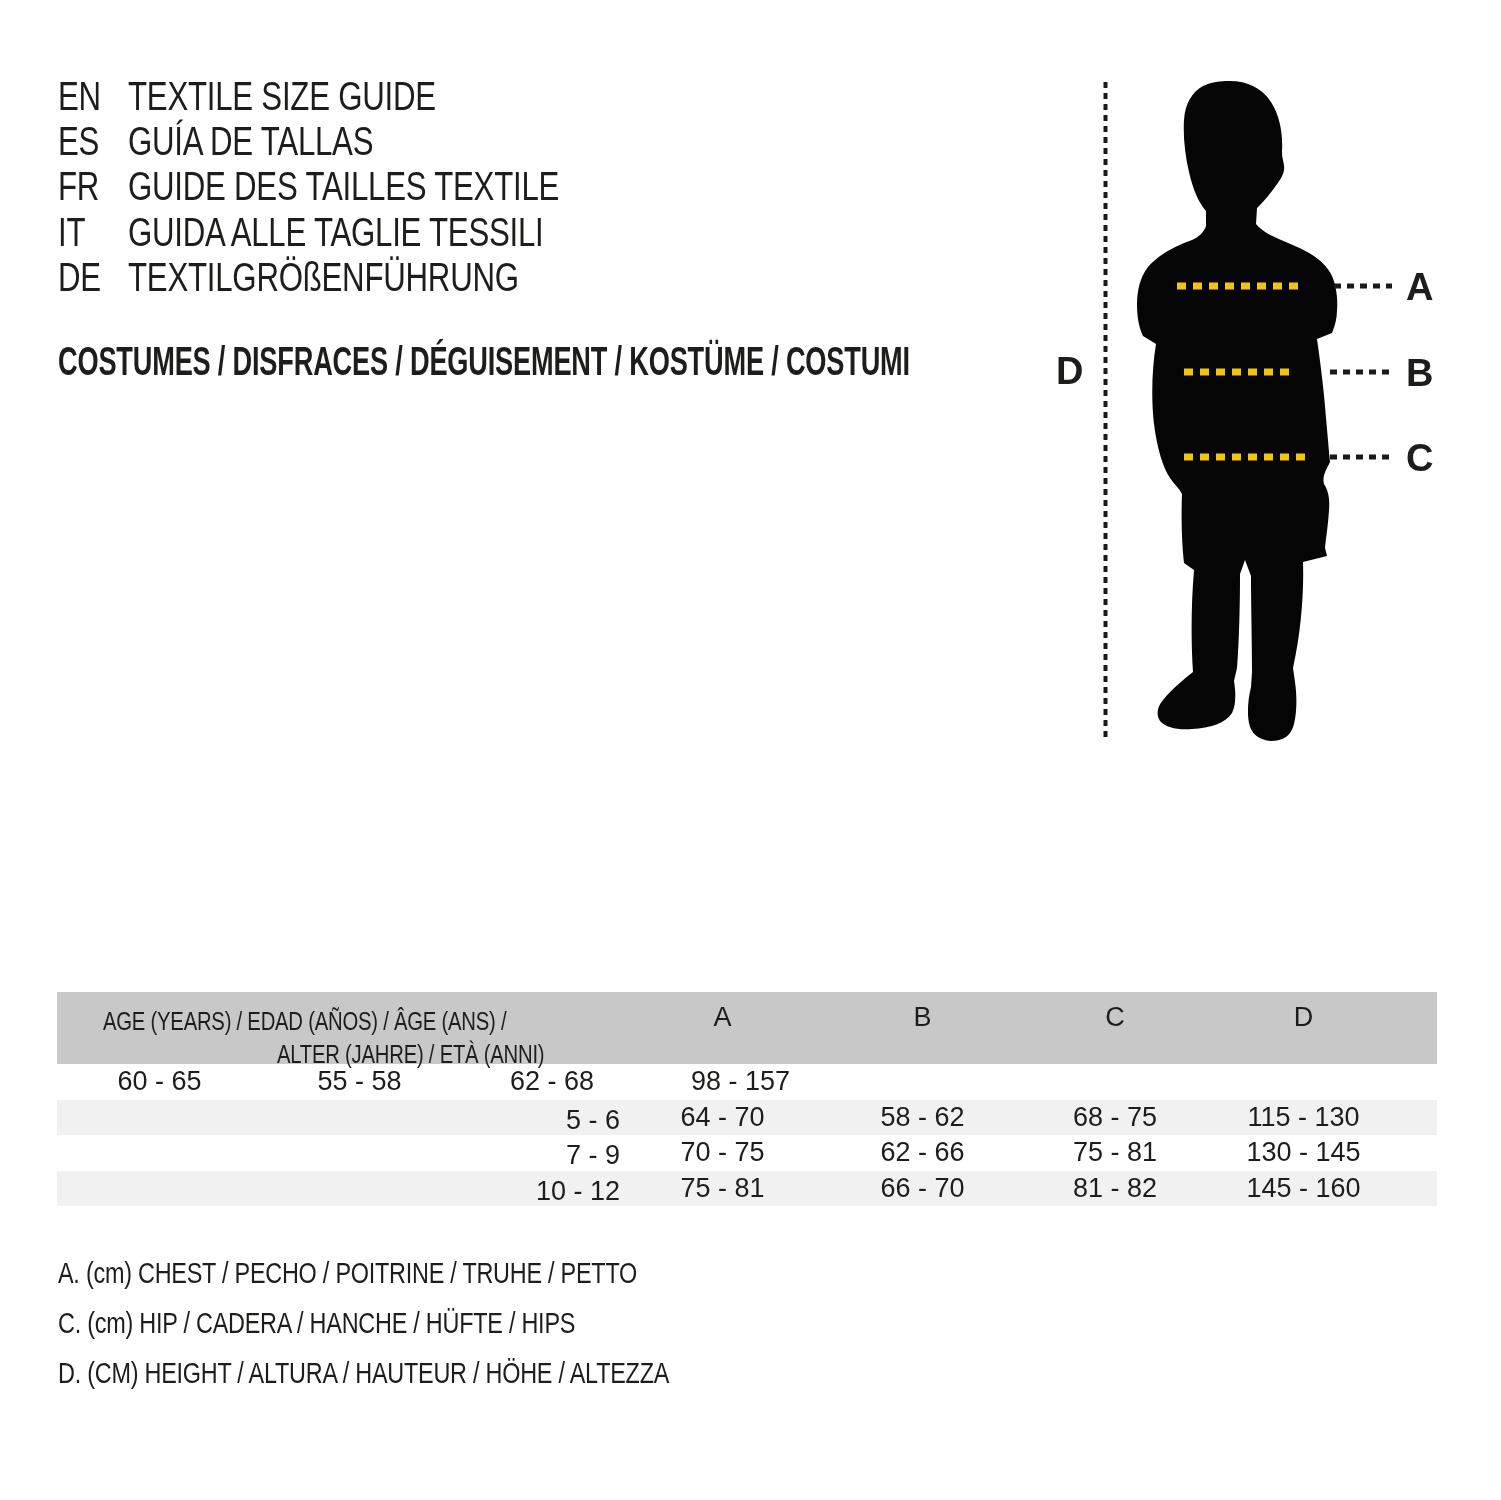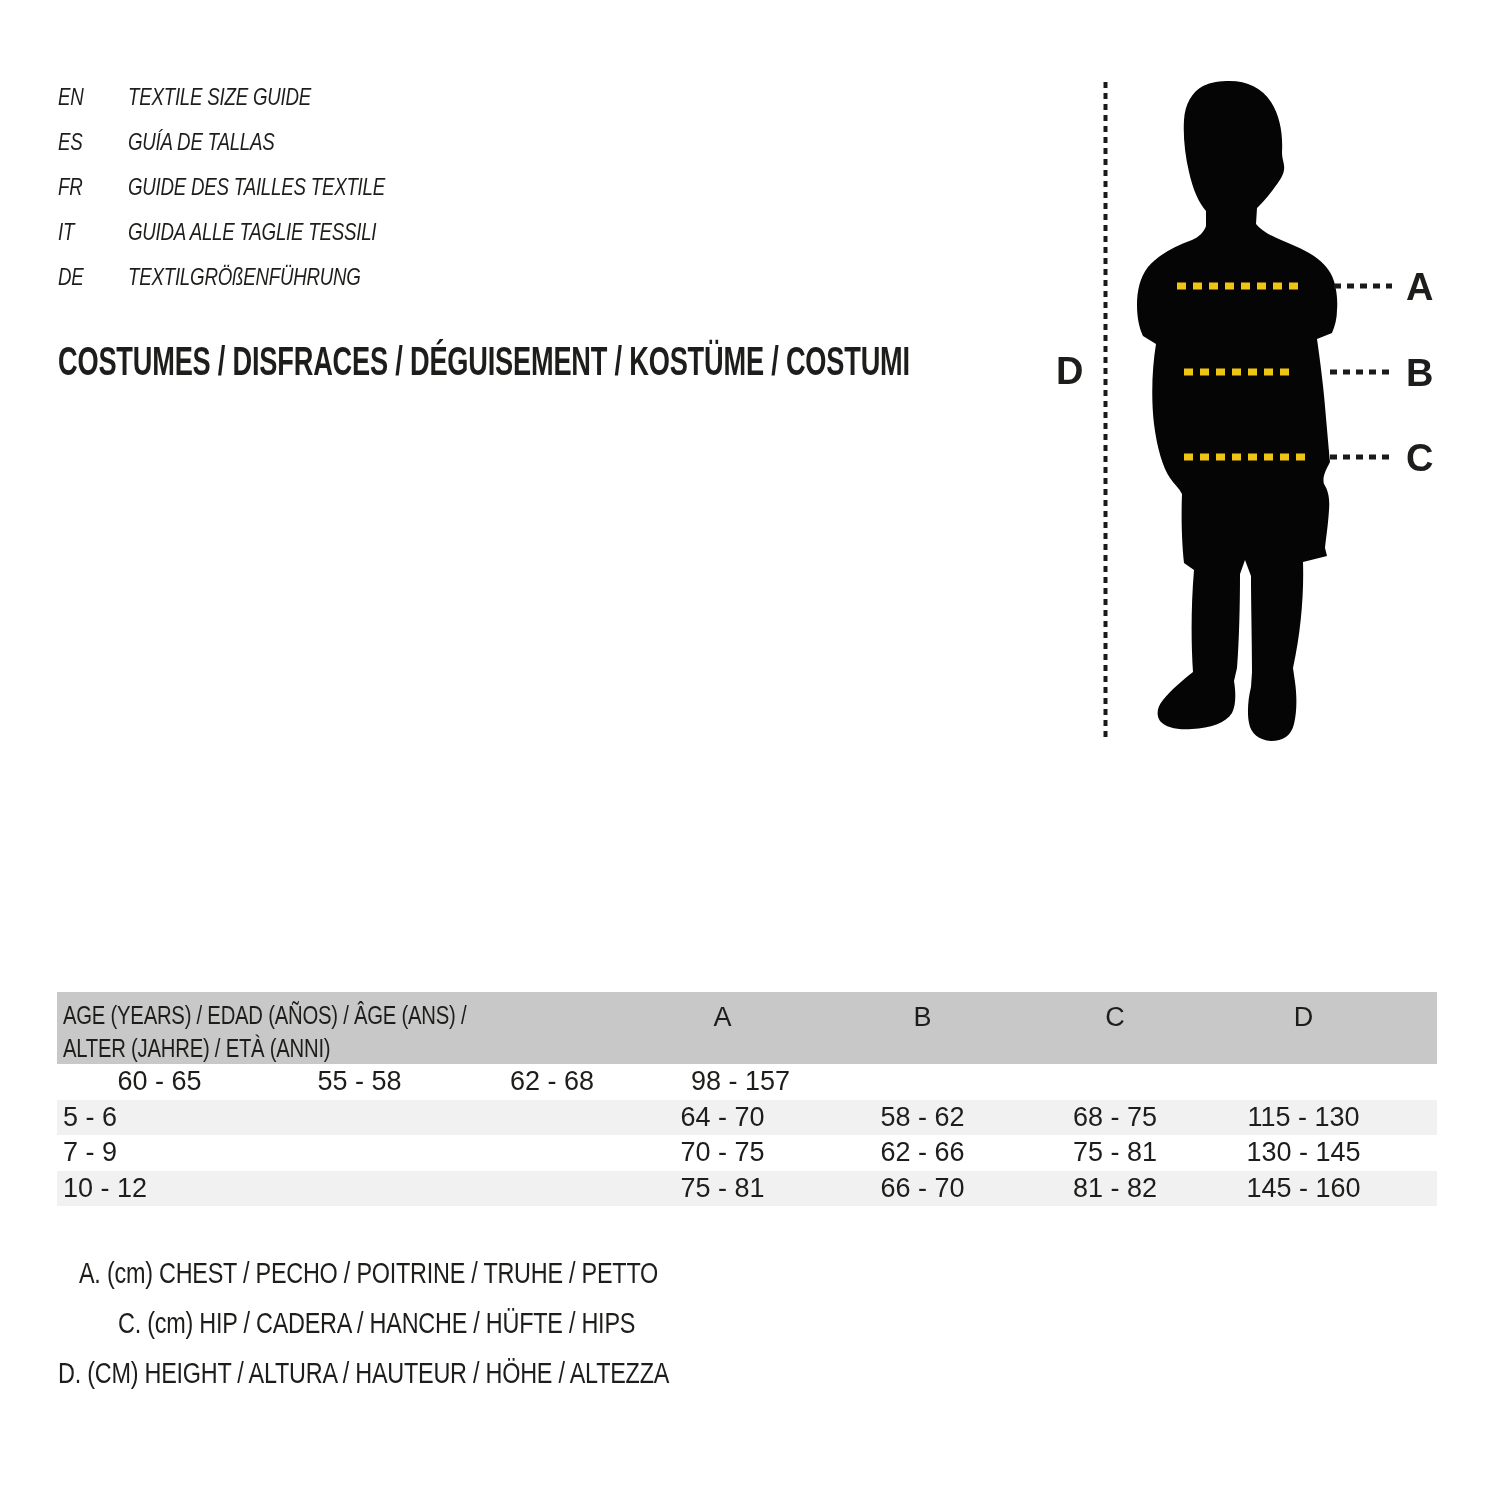--- a/index.html
+++ b/index.html
@@ -19,21 +19,21 @@
     position:relative;width:1501px;height:1500px;
     background:var(--color-page-bg);overflow:hidden;
   }
   .cond{display:inline-block;transform:scaleX(0.78);transform-origin:0 50%;
         white-space:nowrap;letter-spacing:-0.3px;}
   .cond-heavy{display:inline-block;transform:scaleX(0.68);transform-origin:0 50%;
         white-space:nowrap;letter-spacing:-0.3px;font-weight:700;}
 
   
   .lang-list{position:absolute;left:58px;top:74px;}
-  .lang-row{display:flex;height:45.2px;align-items:center;font-size:24px;font-style:italic;}
+  .lang-row{display:flex;height:45.2px;align-items:center;font-size:40px;}
   .lang-code{width:70px;flex:none;}
   .lang-title{flex:none;}
 
   
   .category{position:absolute;left:58px;top:336px;height:50px;
             display:flex;align-items:center;font-size:40px;}
 
   
   .figure{position:absolute;left:1040px;top:60px;width:480px;height:700px;}
   .fig-label{font:700 38px "Liberation Sans","DejaVu Sans",sans-serif;
@@ -46,31 +46,31 @@
   .dash-black{stroke:var(--color-measure-dash-black);stroke-width:5;
              stroke-dasharray:7 6;fill:none;}
 
   
   .children-title{position:absolute;left:58px;top:950px;height:34px;
                   display:flex;align-items:center;font-size:30px;}
   .size-table{position:absolute;left:57px;top:992px;width:1380px;font-size:27px;}
   .st-header{display:flex;background:var(--color-table-header-bg);height:72px;}
   .st-row{display:flex;height:35.5px;align-items:center;}
   .st-row.alt{background:var(--color-table-alt-row-bg);}
-  .col-age{width:563px;flex:none;padding-left:6px;text-align:left;}
+  .col-age{width:563px;flex:none;padding-left:6px;text-align:right;margin-top:6px;}
   .col-a{width:205px;flex:none;text-align:center;}
   .col-b{width:195px;flex:none;text-align:center;}
   .col-c{width:190px;flex:none;text-align:center;}
   .col-d{width:187px;flex:none;text-align:center;}
   .st-header .col-age{padding-top:7px;font-size:26px;line-height:33px;}
   .st-header .col-a,.st-header .col-b,.st-header .col-c,.st-header .col-d{padding-top:10px;}
 
   
   .legend{position:absolute;left:58px;top:1248px;}
-  .legend-row{height:50px;display:flex;align-items:center;font-size:30px;justify-content:center;}
+  .legend-row{height:50px;display:flex;align-items:center;font-size:30px;}
 </style>
 </head>
 <body>
 
 <div class="canvas">
 
   <div class="lang-list">
     <div class="lang-row">
       <span class="lang-code"><span class="cond">EN</span></span>
       <span class="lang-title"><span class="cond">TEXTILE SIZE GUIDE</span></span>

